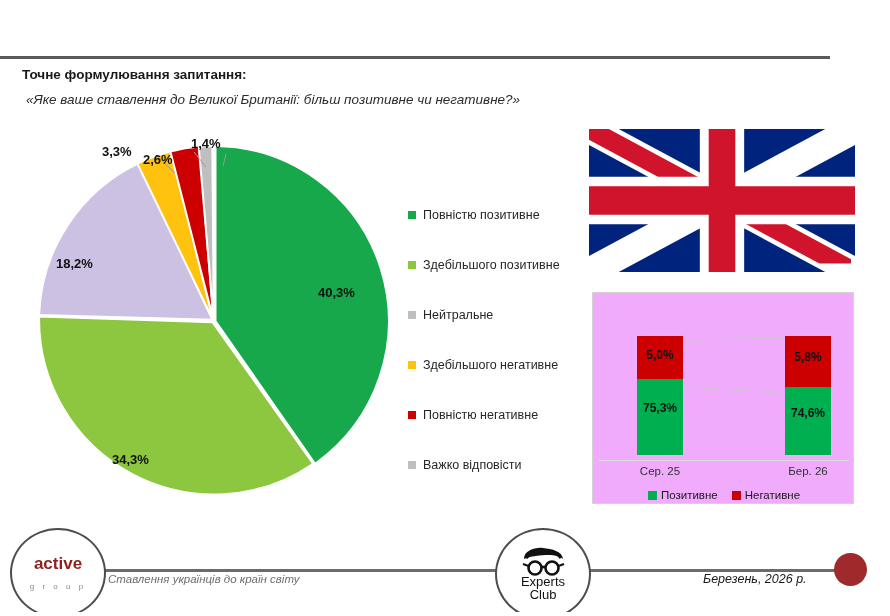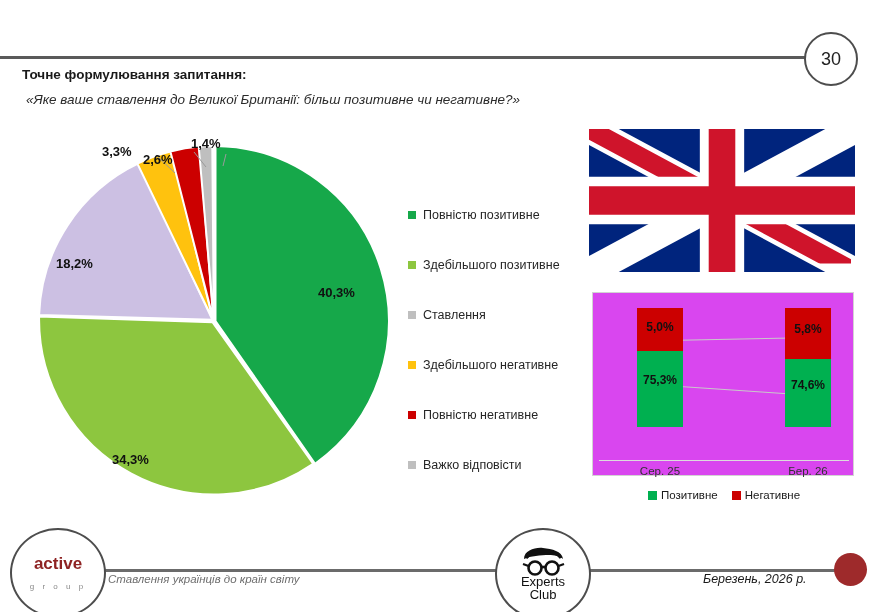--- a/index.html
+++ b/index.html
@@ -55,22 +55,22 @@
   
   #pie-legend{position:absolute;left:408px;top:190px;width:180px;}
   .leg-row{display:flex;align-items:center;height:50px;}
   .leg-sw{width:8px;height:8px;margin-right:7px;flex:0 0 auto;}
   .leg-tx{font-size:12.5px;color:#262626;white-space:nowrap;}
 
   
   #flag{position:absolute;left:589px;top:129px;width:266px;height:143px;}
 
   
-  #bar-panel{position:absolute;left:592px;top:292px;width:262px;height:184px;
-    border:1px solid #d3d3d3;background:#d946ef;box-sizing:border-box;}
+  #bar-panel{position:absolute;left:592px;top:292px;width:262px;height:212px;
+    border:1px solid #d3d3d3;background:#f0abfc;box-sizing:border-box;}
   .bar-axis{position:absolute;left:6px;top:167px;width:250px;height:1px;background:#dcdcdc;}
   .bar-col{position:absolute;bottom:48px;width:46px;}
   .seg{width:100%;position:relative;}
   .seg-val{
     position:absolute;left:0;width:100%;text-align:center;
     font-size:12px;font-weight:bold;color:#111;
   }
   .bar-cat{
     position:absolute;top:172px;font-size:11.5px;color:#333;text-align:center;width:80px;
   }
@@ -94,23 +94,20 @@
   .footer-date{position:absolute;left:703px;top:572px;font-size:12.5px;font-style:italic;color:#1a1a1a;}
   .end-dot{position:absolute;left:834px;top:553px;width:33px;height:33px;border-radius:50%;background:#9E2A2B;}
   .bottom-strip{position:absolute;left:0;top:612px;width:890px;height:4px;background:#ffffff;}
 </style>
 </head>
 <body>
 
 <div id="slide">
 
   <div class="header-rule"></div>
-  <div class="page-badge">
-    <span>30</span>
-  </div>
 
   <div class="q-label">Точне формулювання запитання:</div>
   <div class="q-text">«Яке ваше ставлення до  Великої Британії: більш позитивне чи негативне?»</div>
 
   <div id="pie-wrap">
     <svg id="pie-svg" width="380" height="390" viewBox="0 0 380 390">
 
       <g transform="translate(196,193)">
 
         <path fill="#16A84A" stroke="#ffffff" stroke-width="2" d="M 1.5 0 L 1.5 -175 A 175 175 0 0 1 101.1 142.7 Z"></path>
@@ -143,21 +140,21 @@
     <div class="leg-row">
       <span class="leg-sw" style="background:#16A84A"></span>
       <span class="leg-tx">Повністю позитивне</span>
     </div>
     <div class="leg-row">
       <span class="leg-sw" style="background:#8DC63F"></span>
       <span class="leg-tx">Здебільшого позитивне</span>
     </div>
     <div class="leg-row">
       <span class="leg-sw" style="background:#BFBFBF"></span>
-      <span class="leg-tx">Ставлення</span>
+      <span class="leg-tx">Нейтральне</span>
     </div>
     <div class="leg-row">
       <span class="leg-sw" style="background:#FFC20E"></span>
       <span class="leg-tx">Здебільшого негативне</span>
     </div>
     <div class="leg-row">
       <span class="leg-sw" style="background:#CC0000"></span>
       <span class="leg-tx">Повністю негативне</span>
     </div>
     <div class="leg-row">

